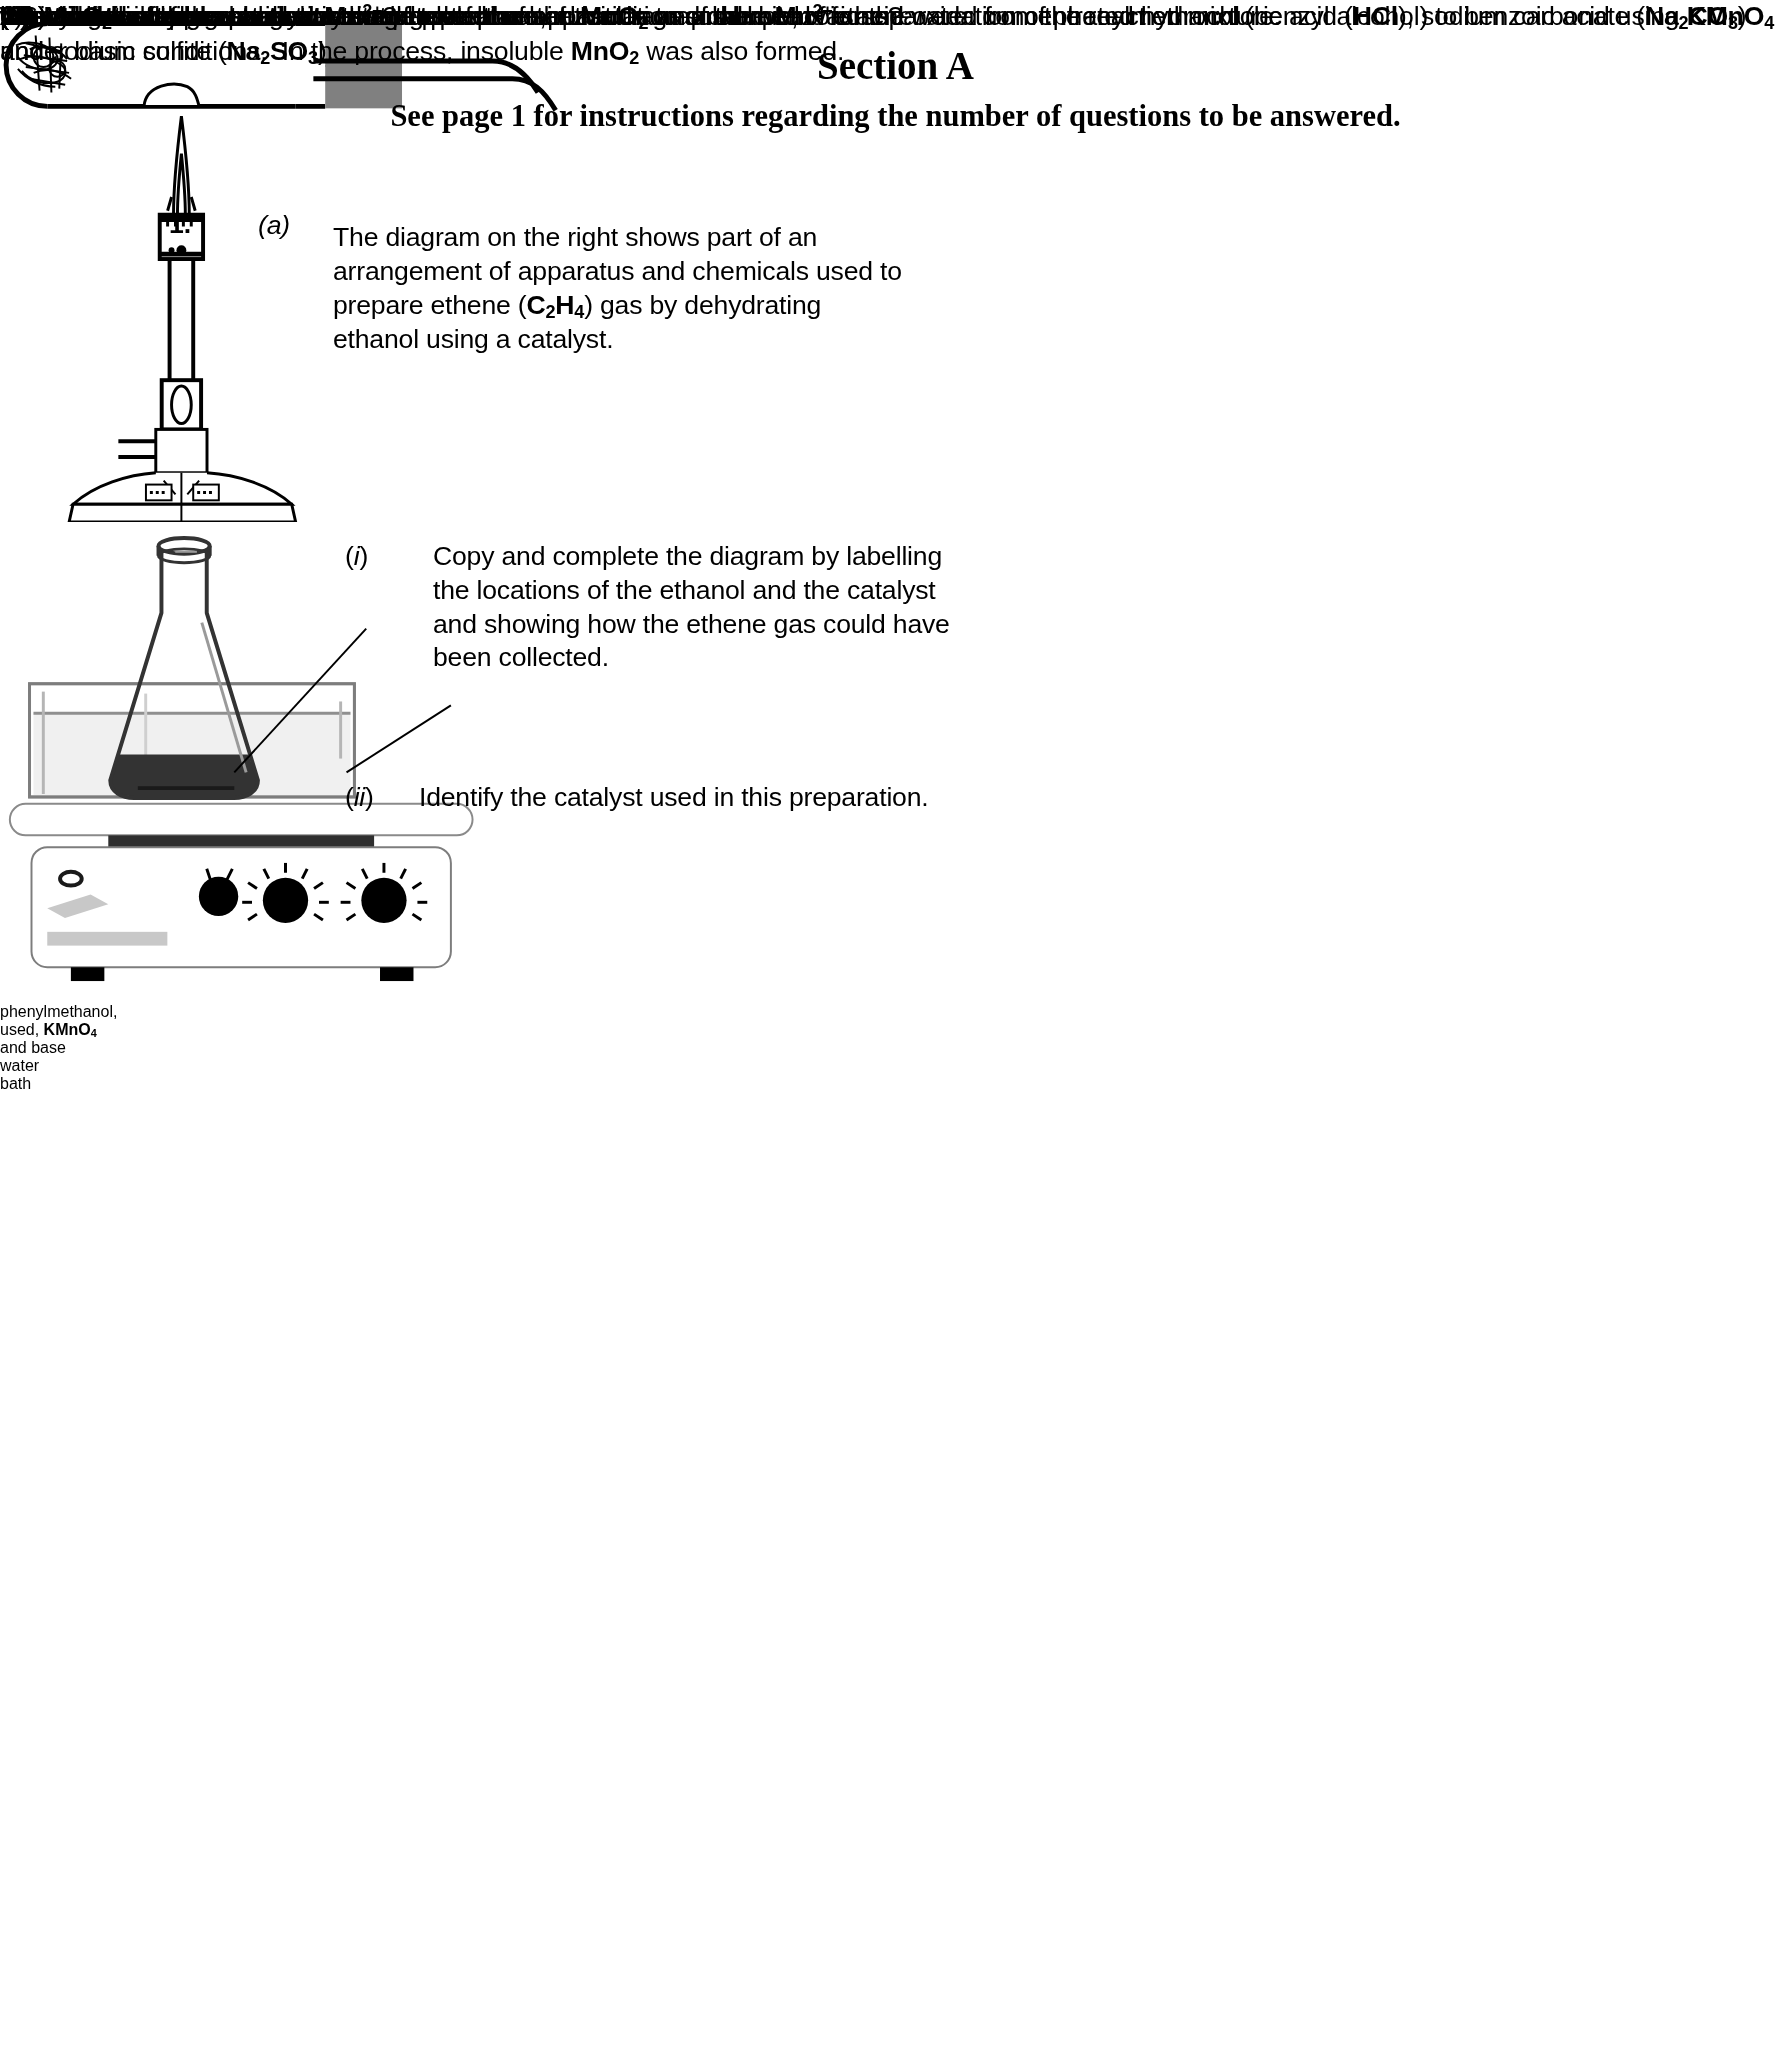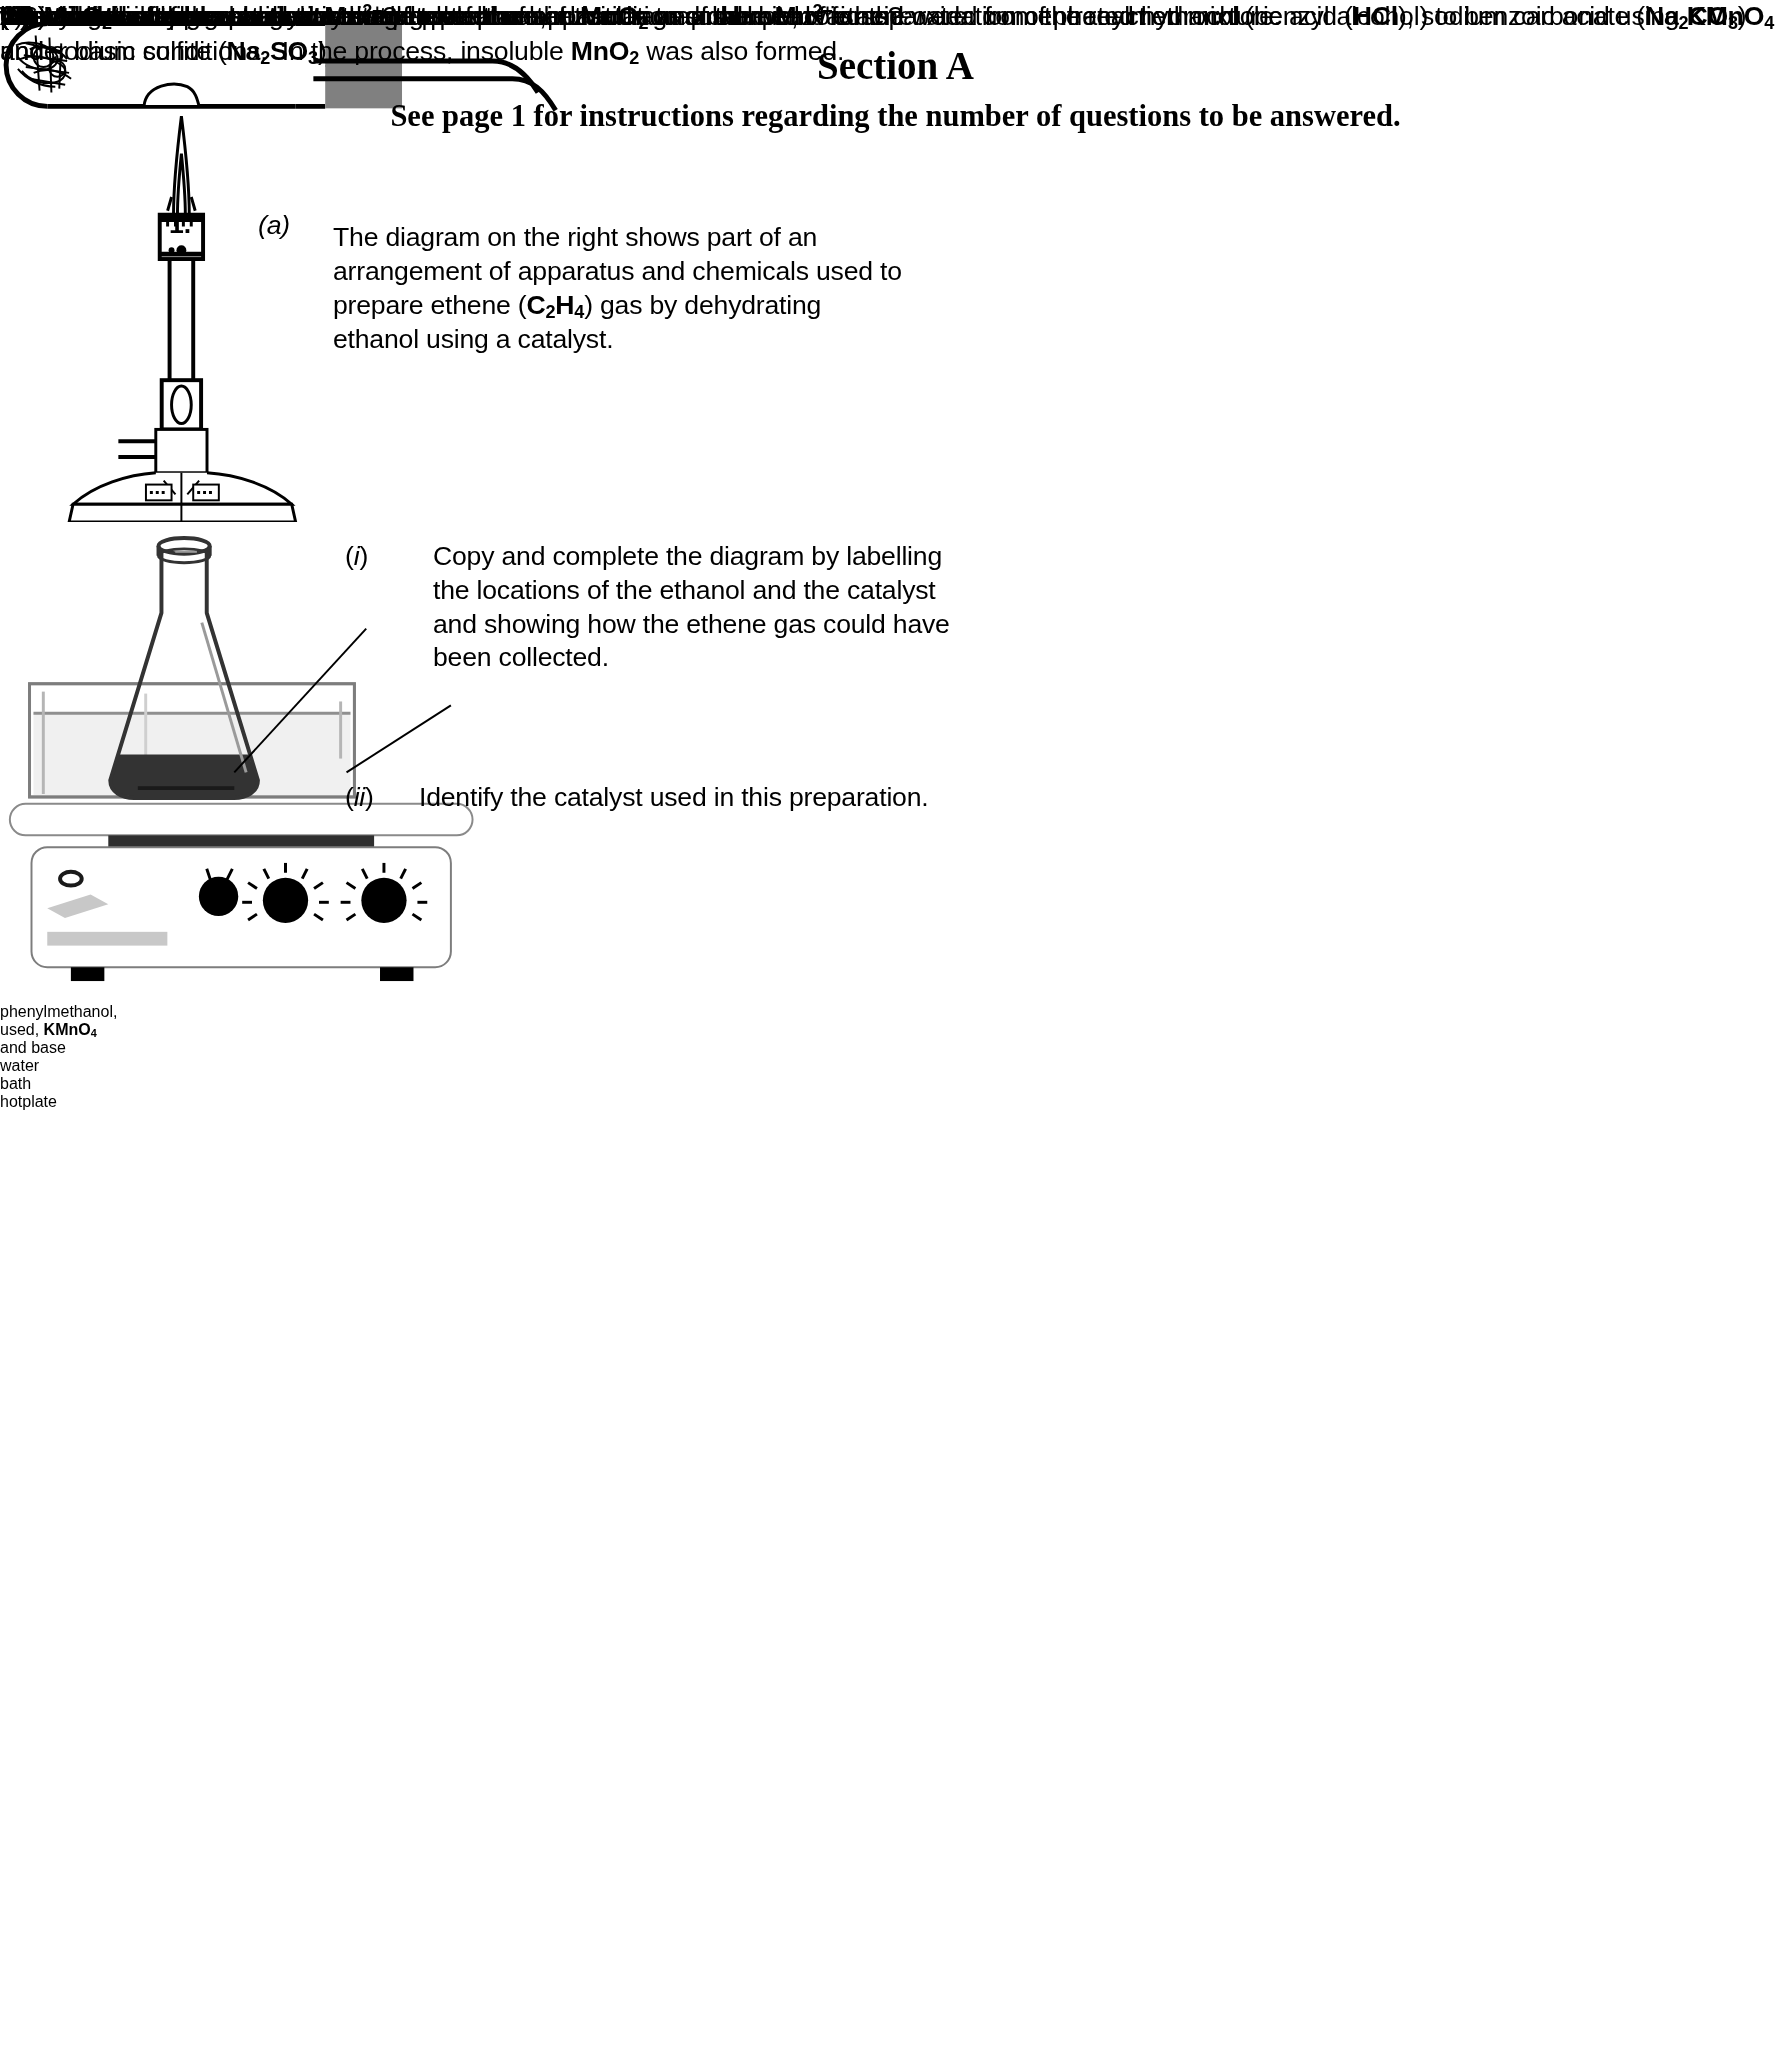--- a/index.html
+++ b/index.html
@@ -296,15 +296,14 @@
     <span>phenylmethanol,</span><br>
     <span>used, </span><b>KMnO<sub>4</sub></b><br>
     <span>and base</span>
   </div>
 
   <div class="dlabel" id="lbl-water">
     <span>water</span><br>
     <span>bath</span>
   </div>
 
-  <div class="dlabel" id="lbl-hot">hotplate</div>
 </div>
 
 
 </body></html>

